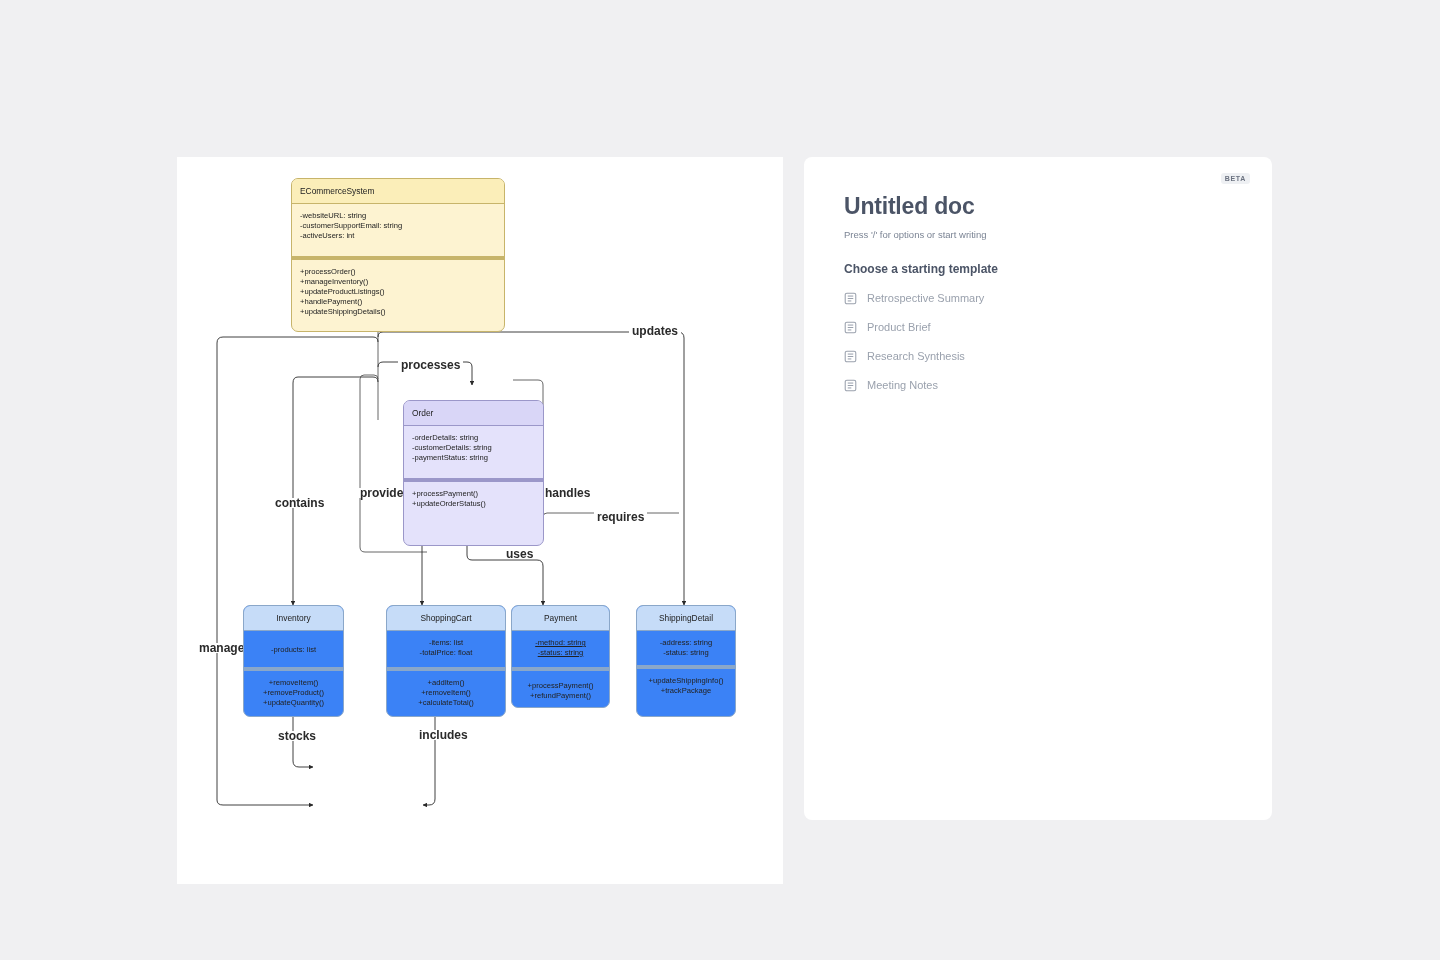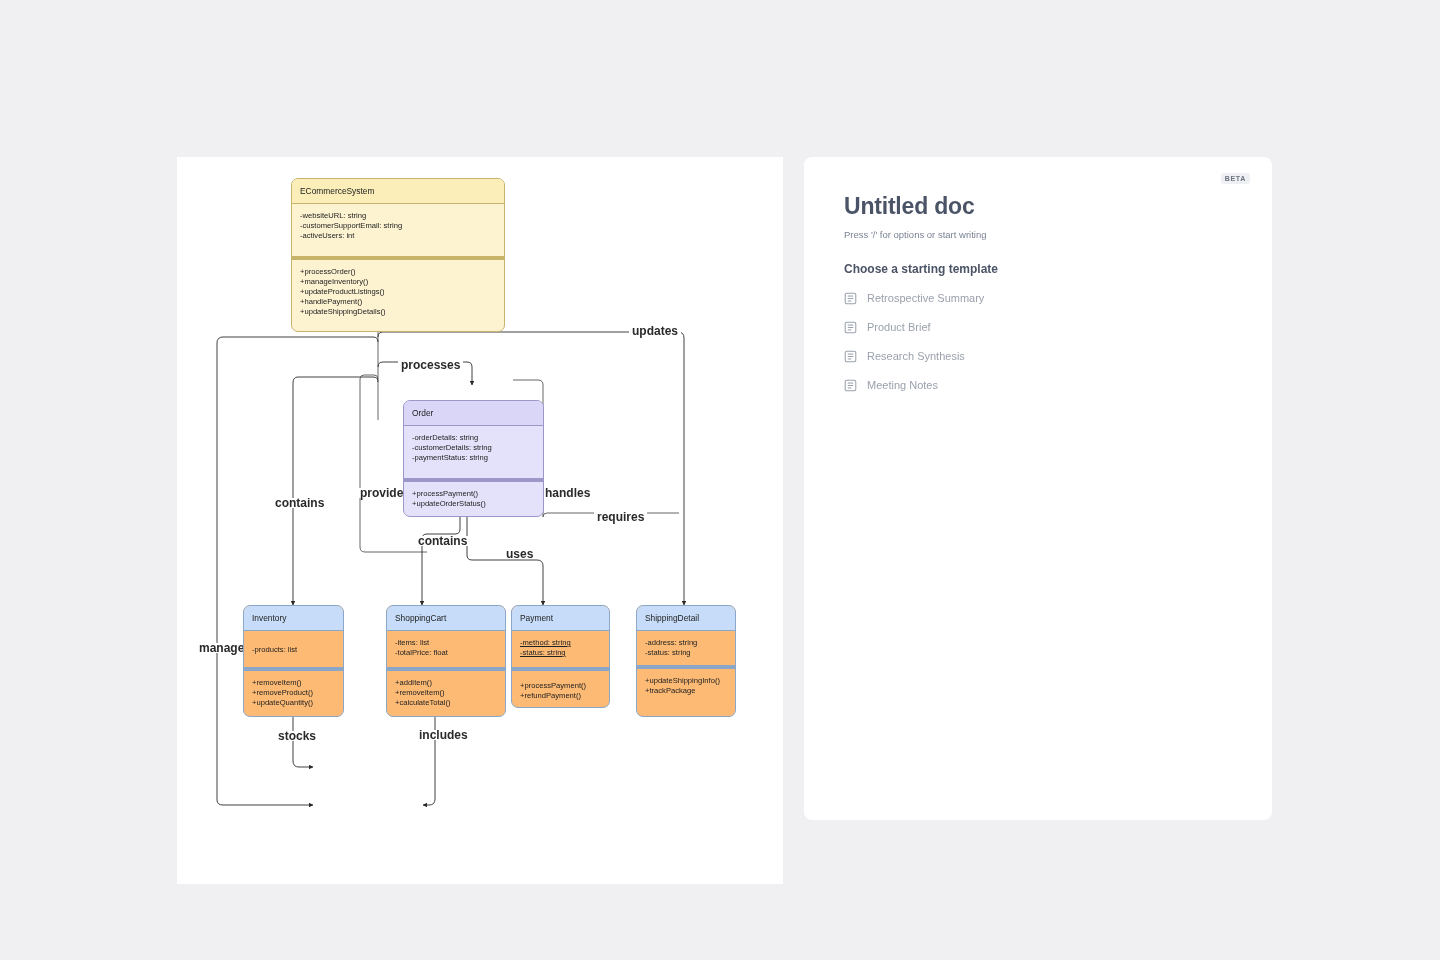--- a/index.html
+++ b/index.html
@@ -47,21 +47,21 @@
 
   
   .c-yellow{background:#fdf3d1;border-color:#c7b46a;}
   .c-yellow .uml-head{background:#fbeeb9;border-bottom-color:#c7b46a;}
   .c-yellow .uml-attrs{border-bottom-color:#c7b46a;}
   
   .c-purple{background:#e4e2fb;border-color:#9b97c9;}
   .c-purple .uml-head{background:#d9d6f7;border-bottom-color:#9b97c9;}
   .c-purple .uml-attrs{border-bottom-color:#9b97c9;}
   
-  .c-blue{background:#fdba74;border-color:#8aa7c9;}
+  .c-blue{background:#3b82f6;border-color:#8aa7c9;text-align:center;}
   .c-blue .uml-head{background:#c6dcf8;border-bottom-color:#8aa7c9;}
   .c-blue .uml-attrs{border-bottom-color:#8aa7c9;}
   
   .c-green{background:#d9f0d0;border-color:#8fbd80;}
   .c-green .uml-head{background:#cfebc4;border-bottom-color:#8fbd80;}
   .c-green .uml-attrs{border-bottom-color:#8fbd80;}
 
   .edge-label{
     position:absolute;
     font-size:12px;
@@ -158,21 +158,21 @@
     </div>
     <div class="uml-ops">
       <div class="uml-line">+processOrder()</div>
       <div class="uml-line">+manageInventory()</div>
       <div class="uml-line">+updateProductListings()</div>
       <div class="uml-line">+handlePayment()</div>
       <div class="uml-line">+updateShippingDetails()</div>
     </div>
   </div>
 
-  <div class="uml-box c-purple" style="left:226px;top:243px;width:141px;height:117px;">
+  <div class="uml-box c-purple" style="left:226px;top:243px;width:141px;height:146px;">
     <div class="uml-head">Order</div>
     <div class="uml-attrs">
       <div class="uml-line">-orderDetails: string</div>
       <div class="uml-line">-customerDetails: string</div>
       <div class="uml-line">-paymentStatus: string</div>
     </div>
     <div class="uml-ops">
       <div class="uml-line">+processPayment()</div>
       <div class="uml-line">+updateOrderStatus()</div>
     </div>

